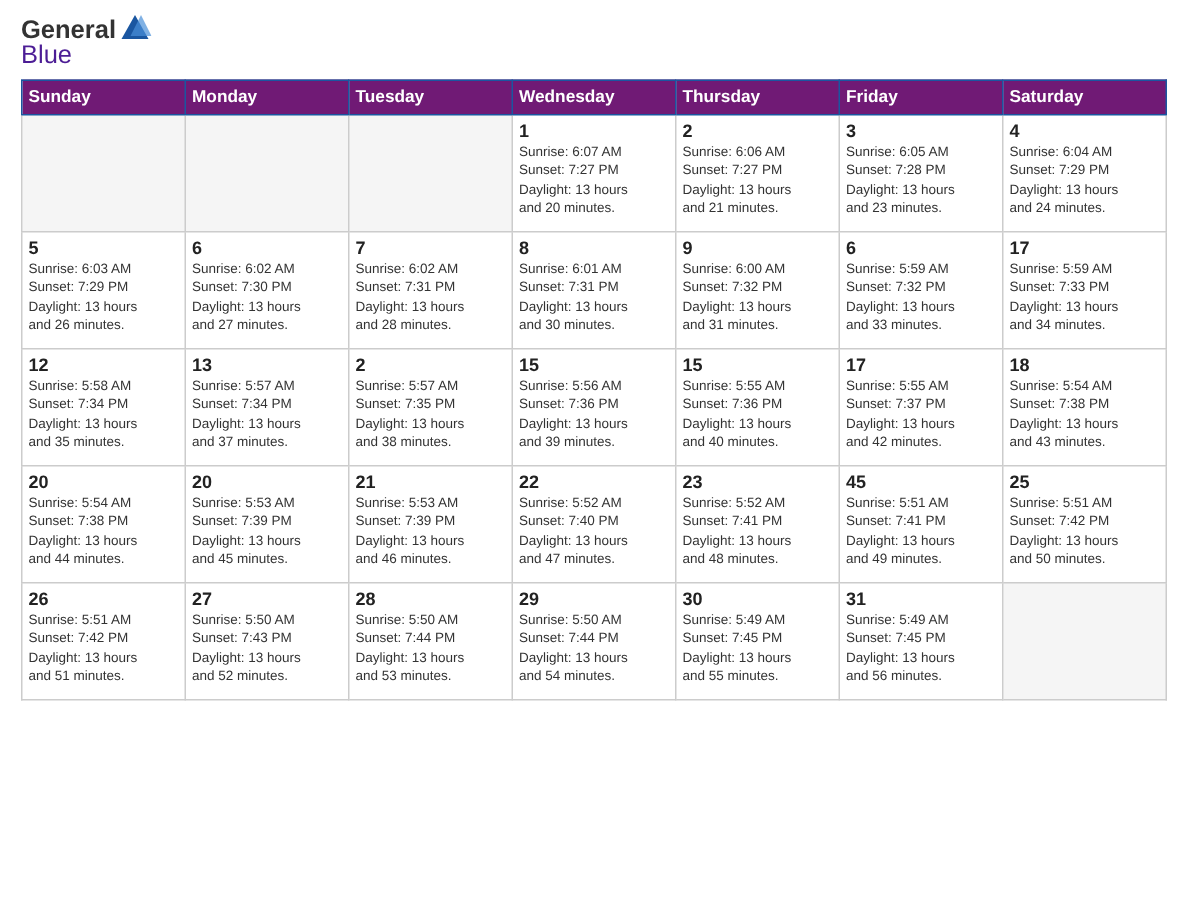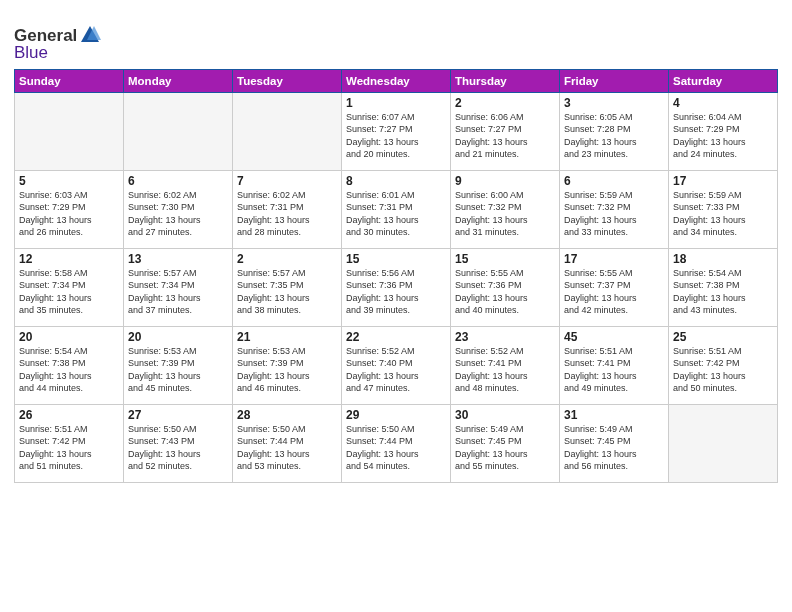--- a/index.html
+++ b/index.html
@@ -39,21 +39,21 @@
       font-size: 15px;
       color: #333;
       font-weight: normal;
     }
     .calendar-table {
       width: 100%;
       border-collapse: collapse;
       table-layout: fixed;
     }
     .calendar-table th {
-      background-color: #a21caf;
+      background-color: #701a75;
       color: #fff;
       font-size: 11.5px;
       font-weight: bold;
       padding: 5px 4px;
       text-align: left;
       border: 1px solid #1a56a0;
     }
     .calendar-table td {
       vertical-align: top;
       border: 1px solid #ccc;
@@ -82,21 +82,21 @@
       height: 78px;
     }
   </style>
 </head>
 <body>
 
 <div class="page">
   <div class="header">
     <div class="logo">
       <div style="display:flex;flex-direction:column;line-height:1.15;">
-        <span style="display:flex;align-items:center;margin-top:16px;">
+        <span style="display:flex;align-items:center;">
           <span style="font-size:17px;font-weight:bold;color:#333;">General</span>
           <svg width="22" height="22" viewBox="0 0 22 22" style="margin-left:2px;margin-top:-2px;">
             <polygon points="11,2 20,18 2,18" fill="#1a56a0"></polygon>
             <polygon points="15,2 22,16 8,16" fill="#4a90d9" opacity="0.7"></polygon>
           </svg>
         </span>
         <span style="font-size:17px;font-weight:normal;color:#4c1d95;margin-top:-3px;">Blue</span>
       </div>
     </div>
     <div class="title-block">

